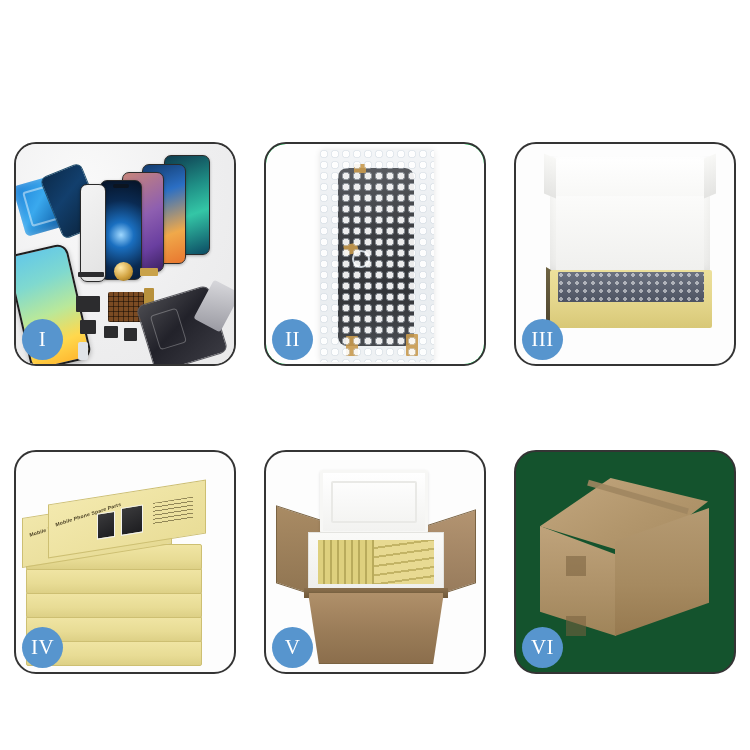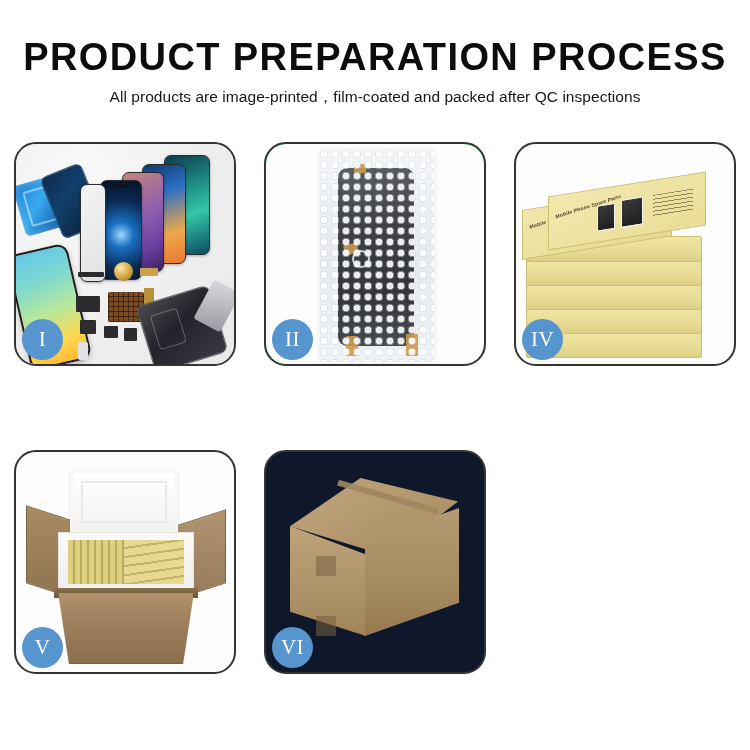--- a/index.html
+++ b/index.html
@@ -346,21 +346,21 @@
     background: linear-gradient(180deg,#b0906a 0%,#9a7c58 55%,#8b6e4c 100%);
     border: 1px solid #7a6342;
     clip-path: polygon(0 0, 100% 0, 92% 100%, 8% 100%);
   }
   .p5 .rim {
     position: absolute; left: 38px; top: 136px; width: 144px; height: 10px;
     background: linear-gradient(180deg,#8a6f4d,#6f5839);
   }
 
   
-  .p6 { background: #0f172a; }
+  .p6 { background: #14532d; }
   .p6 .top {
     position: absolute; left: 24px; top: 26px; width: 168px; height: 78px;
     background: linear-gradient(150deg,#c3a77f 0%,#b2966c 55%,#a68a60 100%);
     clip-path: polygon(42% 0, 100% 30%, 58% 100%, 0 62%);
   }
   .p6 .seam {
     position: absolute; left: 70px; top: 42px; width: 104px; height: 6px;
     background: #a08660;
     transform: rotate(16deg);
     opacity: .9;
@@ -380,24 +380,20 @@
     background: rgba(120,96,62,.55);
   }
   .p6 .tab1 { left: 50px; top: 104px; }
   .p6 .tab2 { left: 50px; top: 164px; }
 </style>
 </head>
 <body>
 
 <div class="page">
 
-  <div class="header">
-    <div class="title">PRODUCT PREPARATION PROCESS</div>
-    <div class="subtitle">All products are image-printed，film-coated and packed after QC inspections</div>
-  </div>
 
   <div class="grid">
 
     <div class="panel p1">
       <div class="photo">
         <div class="wash"></div>
         <div class="blueflex"></div>
         <div class="bluephone"></div>
         <div class="fan">
           <div class="ph ph5"></div>
@@ -432,20 +428,30 @@
           <div class="tape t1"></div>
           <div class="tape t2"></div>
           <div class="tape t3"></div>
           <div class="tape t4"></div>
           <div class="bubbles"></div>
         </div>
         <div class="badge">II</div>
       </div>
     </div>
 
+    <div class="panel p3">
+      <div class="photo">
+        <div class="lid"></div>
+        <div class="foamface"></div>
+        <div class="trayedgeL"></div>
+        <div class="tray"></div>
+        <div class="trayinner"></div>
+        <div class="badge">III</div>
+      </div>
+    </div>
 
     <div class="panel p4">
       <div class="photo">
         <div class="stack">
           <div class="box lay l6"></div>
           <div class="box lay l5"></div>
           <div class="box lay l4"></div>
           <div class="box lay l3"></div>
           <div class="box lay l2"></div>
 

